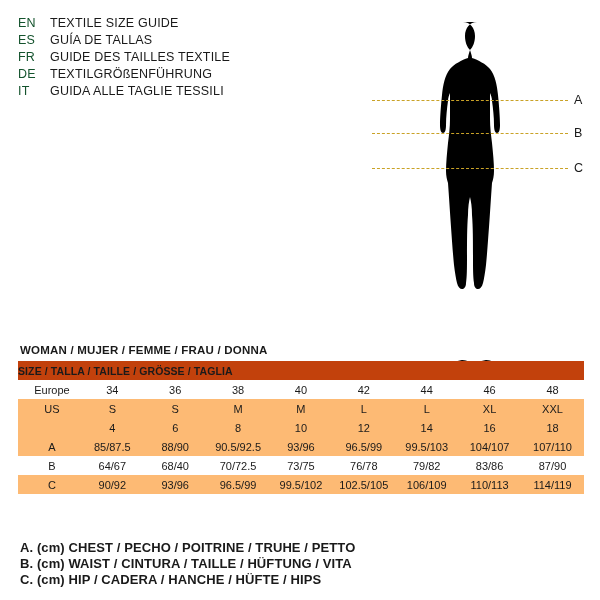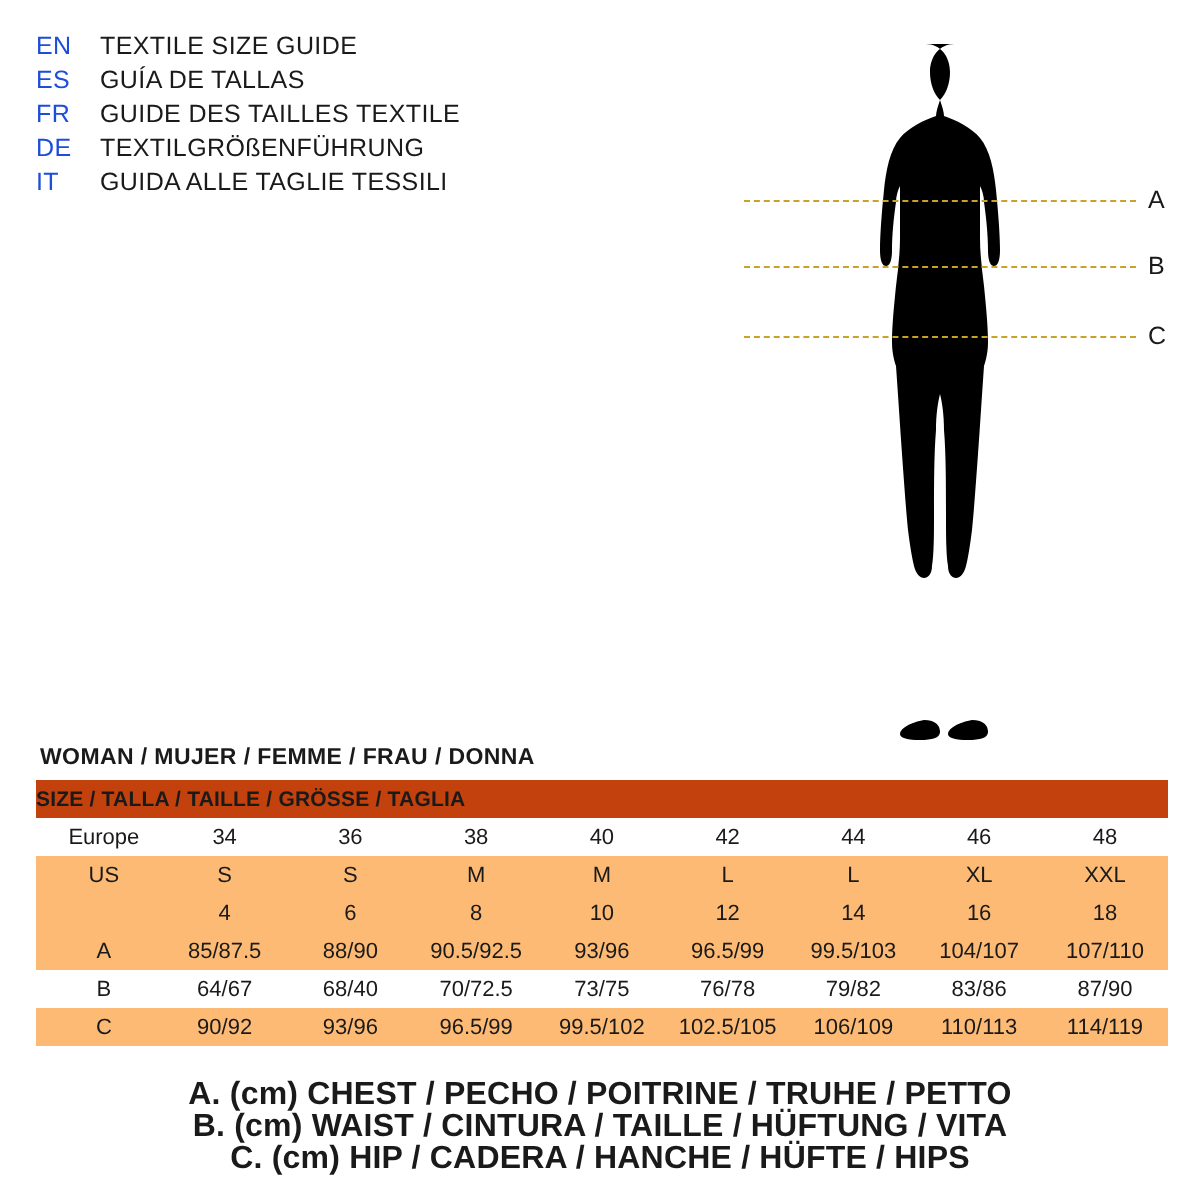--- a/index.html
+++ b/index.html
@@ -26,21 +26,21 @@
   .lang-row {
     display: flex;
     align-items: baseline;
     height: 17px;
     font-size: 12.5px;
     letter-spacing: .2px;
   }
   .lang-code {
     width: 32px;
     flex: 0 0 32px;
-    color: #1d4ed8;
+    color: #14532d;
   }
   .lang-text {
     color: #1a1a1a;
     white-space: nowrap;
   }
 
   
   .figure-wrap {
     position: absolute;
     top: 8px;
@@ -61,21 +61,21 @@
   .measure-label {
     position: absolute;
     font-size: 12.5px;
     color: #1a1a1a;
   }
 
   
   .table-section {
     position: absolute;
     left: 18px;
-    top: 373px;
+    top: 344px;
     width: 566px;
   }
   .woman-title {
     font-size: 11.5px;
     font-weight: bold;
     letter-spacing: .2px;
     margin: 0 0 5px 2px;
     color: #1a1a1a;
   }
   table.size-table {
@@ -108,26 +108,25 @@
   }
 
   
   .legend {
     position: absolute;
     left: 20px;
     top: 540px;
     width: 560px;
   }
   .legend-line {
-    font-size: 16px;
+    font-size: 13px;
     font-weight: bold;
     letter-spacing: .1px;
     line-height: 16px;
     color: #1a1a1a;
-    text-align: center;
   }
 </style>
 </head>
 <body>
 
 <div class="lang-block">
   <div class="lang-row">
     <span class="lang-code">EN</span>
     <span class="lang-text">TEXTILE SIZE GUIDE</span>
   </div>

